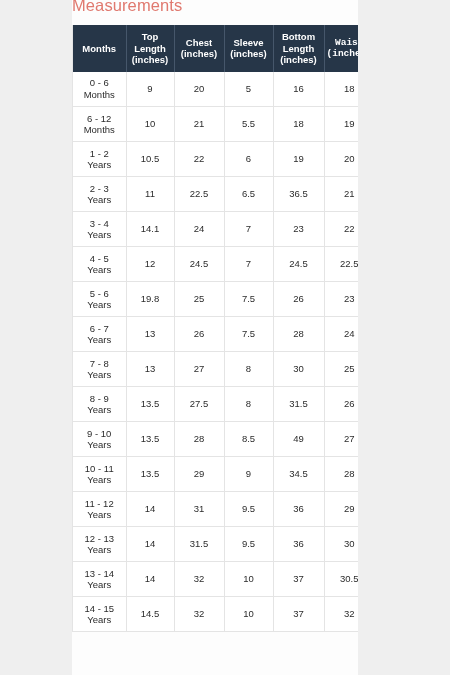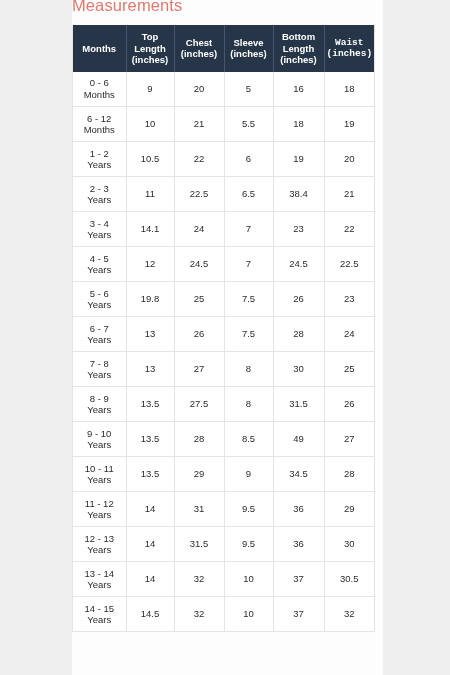--- a/index.html
+++ b/index.html
@@ -10,21 +10,21 @@
     width: 450px;
     height: 675px;
     background: #efefef;
     font-family: "Liberation Sans", sans-serif;
     overflow: hidden;
   }
 
   
   #page-frame {
     position: relative;
-    width: 450px;
+    width: 358px;
     height: 675px;
     background: #efefef;
     overflow: hidden;
   }
 
   
   #content-column {
     position: absolute;
     left: 72px;
     top: 0;
@@ -167,21 +167,21 @@
             <td>22</td>
             <td>6</td>
             <td>19</td>
             <td>20</td>
           </tr>
           <tr>
             <td class="variant-cell">2 - 3<br>Years</td>
             <td>11</td>
             <td>22.5</td>
             <td>6.5</td>
-            <td>38.4</td>
+            <td>36.5</td>
             <td>21</td>
           </tr>
           <tr>
             <td class="variant-cell">3 - 4<br>Years</td>
             <td>14.1</td>
             <td>24</td>
             <td>7</td>
             <td>23</td>
             <td>22</td>
           </tr>

